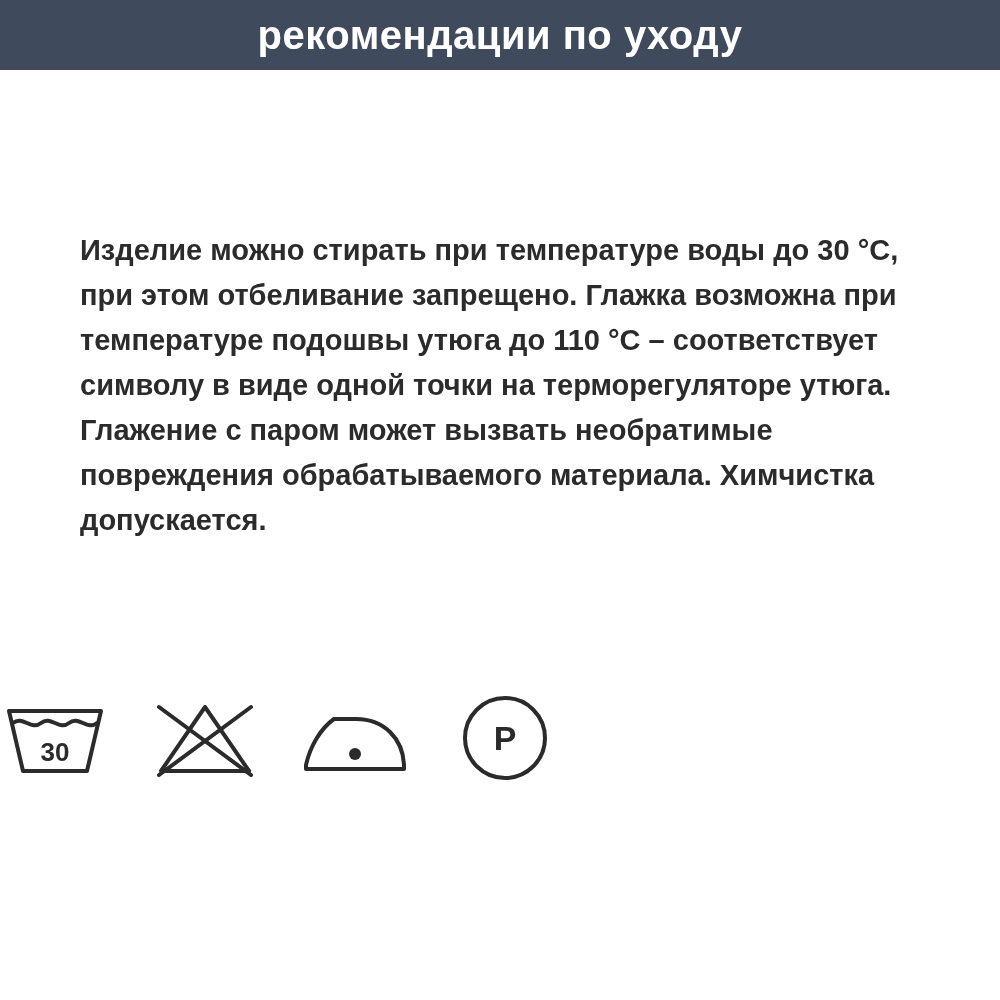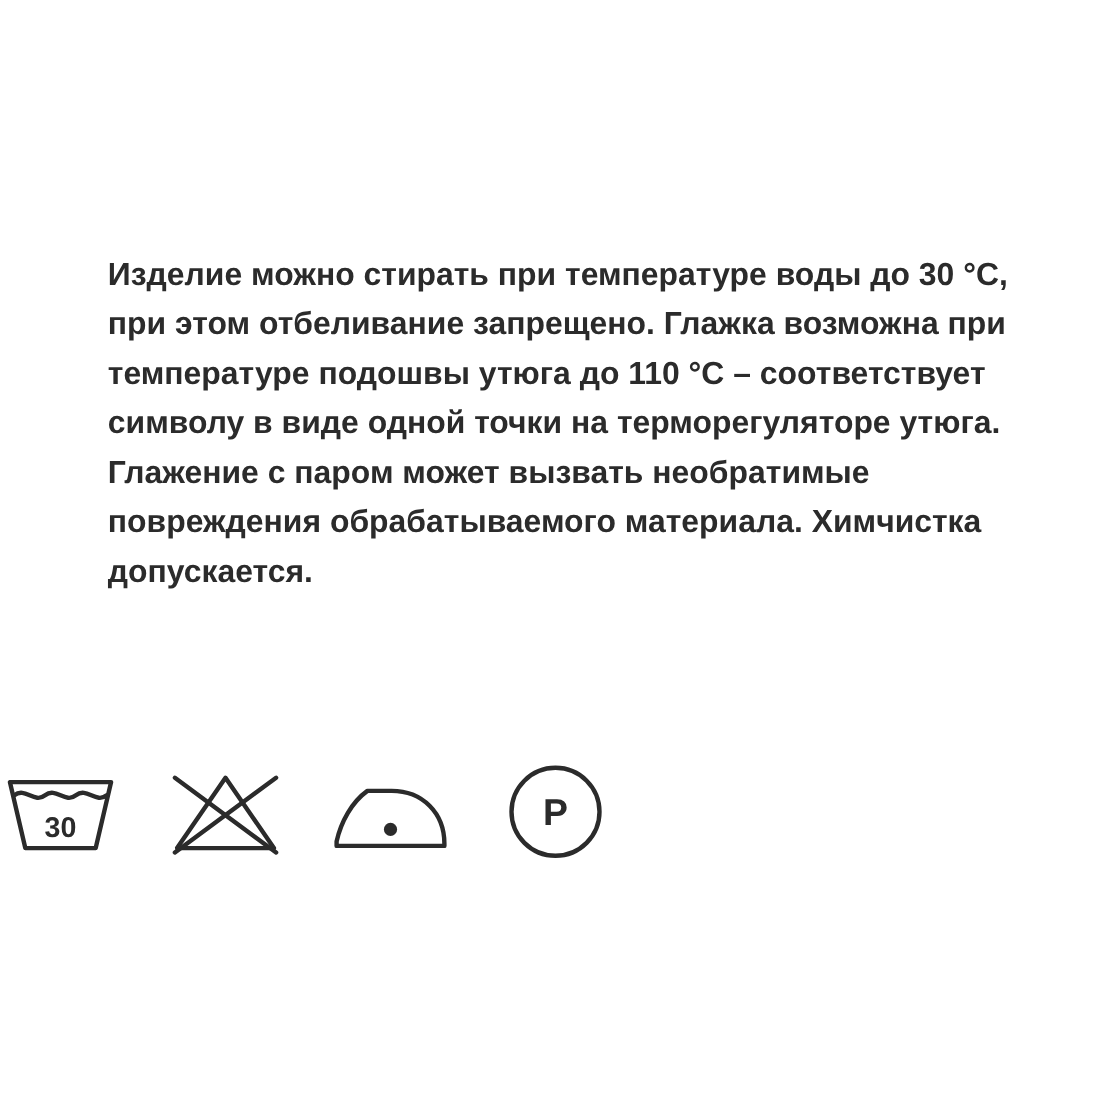--- a/index.html
+++ b/index.html
@@ -43,21 +43,20 @@
     position: absolute;
     top: 228px;
     left: 80px;
     width: 830px;
     color: #2b2b2b;
     font-size: 29px;
     line-height: 45px;
     font-weight: bold;
     font-family: "Liberation Sans", sans-serif;
     white-space: pre-line;
-    margin-left: 18px;
   }
   .symbols-row {
     position: absolute;
     top: 690px;
     left: 0;
     width: 1000px;
     display: flex;
     align-items: center;
     gap: 40px;
   }
@@ -86,20 +85,23 @@
     font-size: 26px;
     font-weight: bold;
     fill: #2b2b2b;
   }
 </style>
 </head>
 <body>
 
 <div class="page">
 
+  <div class="header-bar">
+    <div class="header-title">рекомендации по уходу</div>
+  </div>
 
   <div class="body-text">Изделие можно стирать при температуре воды до 30 °C, при этом отбеливание запрещено. Глажка возможна при температуре подошвы утюга до 110 °C – соответствует символу в виде одной точки на терморегуляторе утюга. Глажение с паром может вызвать необратимые повреждения обрабатываемого материала. Химчистка допускается.</div>
 
   <div class="symbols-row">
 
     <div class="symbol">
       <svg width="104" height="86" viewBox="0 0 104 86" aria-hidden="true">
         <path class="sym-stroke" d="M6 16 L98 16 L84 76 L20 76 Z"></path>
         <path class="sym-stroke" d="M10 28 C20 20, 28 36, 38 28 C48 20, 56 36, 66 28 C76 20, 84 36, 94 28"></path>
         <text class="sym-text" x="52" y="66" text-anchor="middle">30</text>

